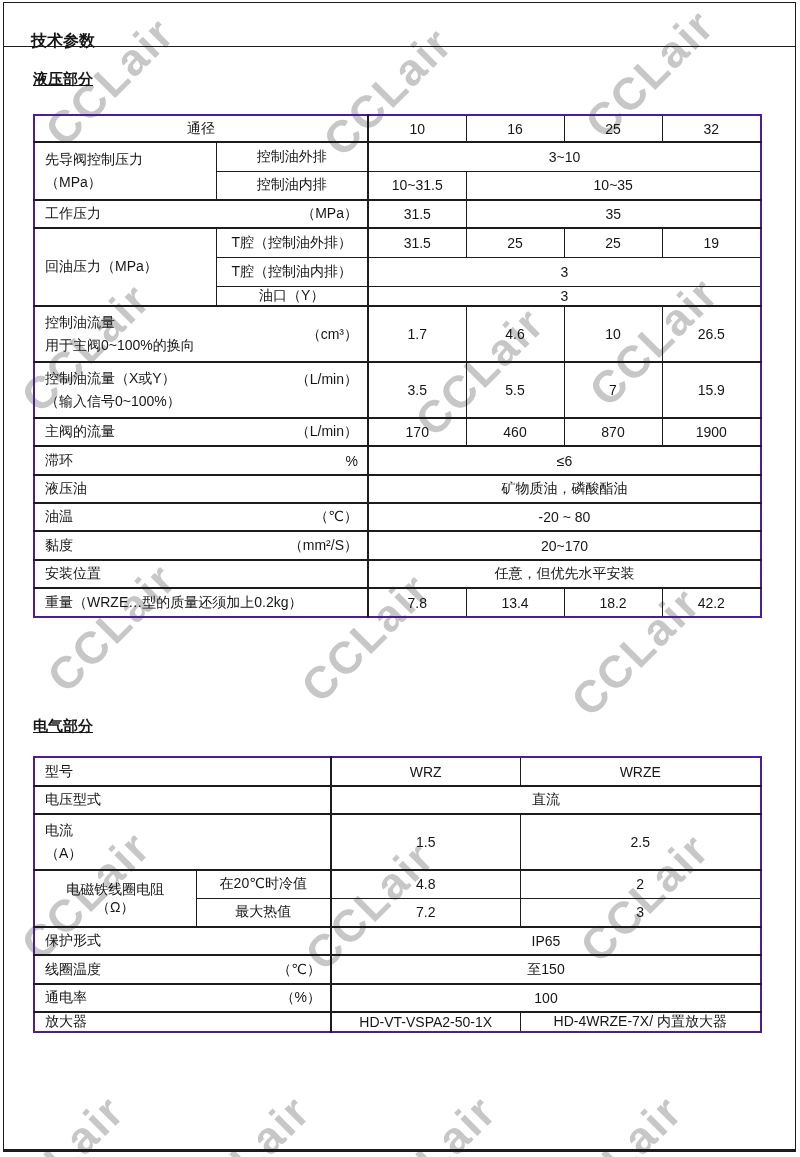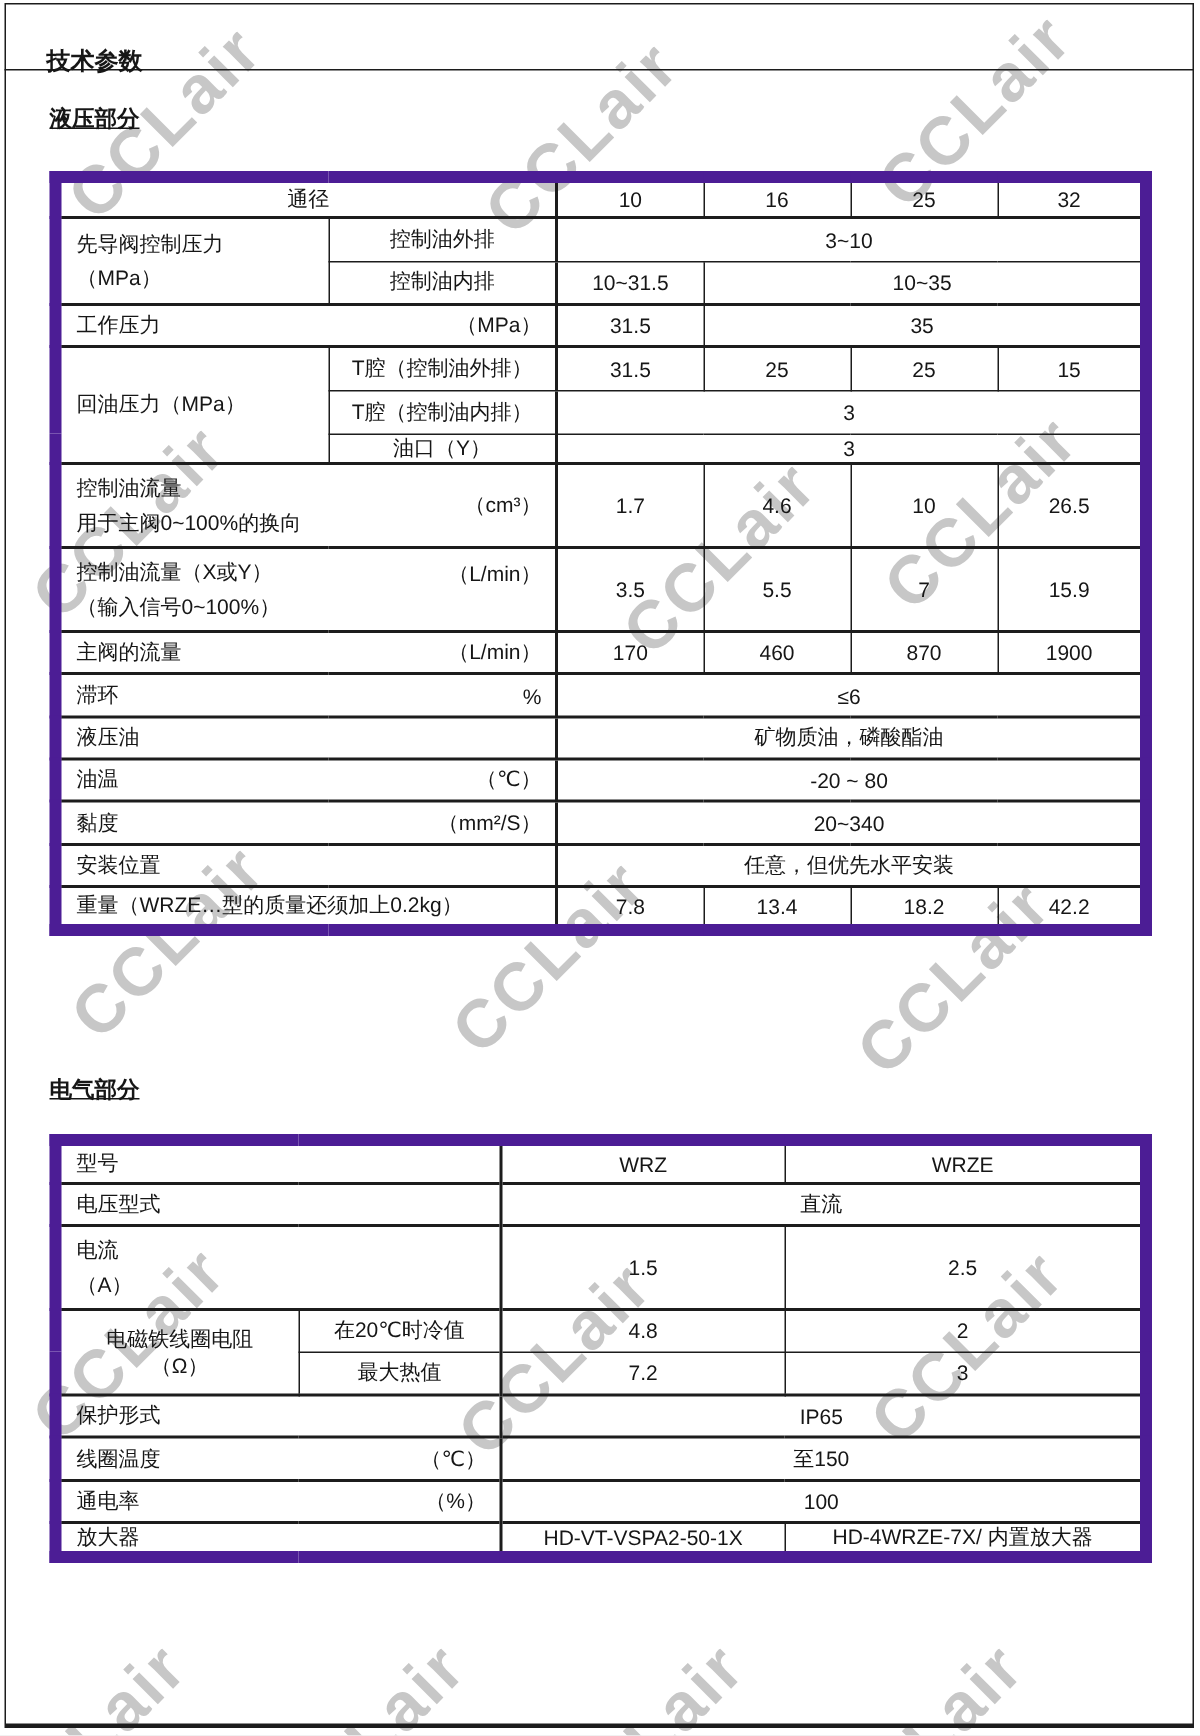--- a/index.html
+++ b/index.html
@@ -26,21 +26,21 @@
     font-size:45px;font-weight:bold;letter-spacing:2px;
     color:var(--wm-color,#c7c7c7);
     transform:translate(-50%,-50%) rotate(-45deg);
     user-select:none;
   }
 
   
   table{
     position:absolute;left:33px;border-collapse:collapse;table-layout:fixed;
     z-index:2;background:transparent;font-size:14px;color:#161616;
-    border:8px solid #4c1d95;
+    border:2px solid #4c1d95;
   }
   .t1{top:114px;width:727px;}
   .t2{top:756px;width:727px;}
   td{
     border:1px solid #1c1c1c;padding:0;vertical-align:middle;
     background:transparent;overflow:hidden;
   }
   tr.gs td{border-top-width:2px;}           
   td.md{border-right-width:2px;}            
   td.c{text-align:center;}
@@ -127,21 +127,21 @@
         </td>
         <td class="c">31.5</td>
         <td colspan="3" class="c">35</td>
       </tr>
       <tr style="height:29px" class="gs">
         <td rowspan="3" class="lft">回油压力（MPa）</td>
         <td class="c md">T腔（控制油外排）</td>
         <td class="c">31.5</td>
         <td class="c">25</td>
         <td class="c">25</td>
-        <td class="c">15</td>
+        <td class="c">19</td>
       </tr>
       <tr style="height:29px">
         <td class="c md">T腔（控制油内排）</td>
         <td colspan="4" class="c">3</td>
       </tr>
       <tr style="height:20px">
         <td class="c md">油口（Y）</td>
         <td colspan="4" class="c">3</td>
       </tr>
       <tr style="height:54px" class="gs">
@@ -204,21 +204,21 @@
         </td>
         <td colspan="4" class="c">-20 ~ 80</td>
       </tr>
       <tr style="height:29px" class="gs">
         <td colspan="2" class="md">
           <div class="lu">
             <span>黏度</span>
             <span>（mm²/S）</span>
           </div>
         </td>
-        <td colspan="4" class="c">20~340</td>
+        <td colspan="4" class="c">20~170</td>
       </tr>
       <tr style="height:28px" class="gs">
         <td colspan="2" class="lft md">安装位置</td>
         <td colspan="4" class="c">任意，但优先水平安装</td>
       </tr>
       <tr style="height:29px" class="gs">
         <td colspan="2" class="lft md">重量（WRZE…型的质量还须加上0.2kg）</td>
         <td class="c">7.8</td>
         <td class="c">13.4</td>
         <td class="c">18.2</td>

